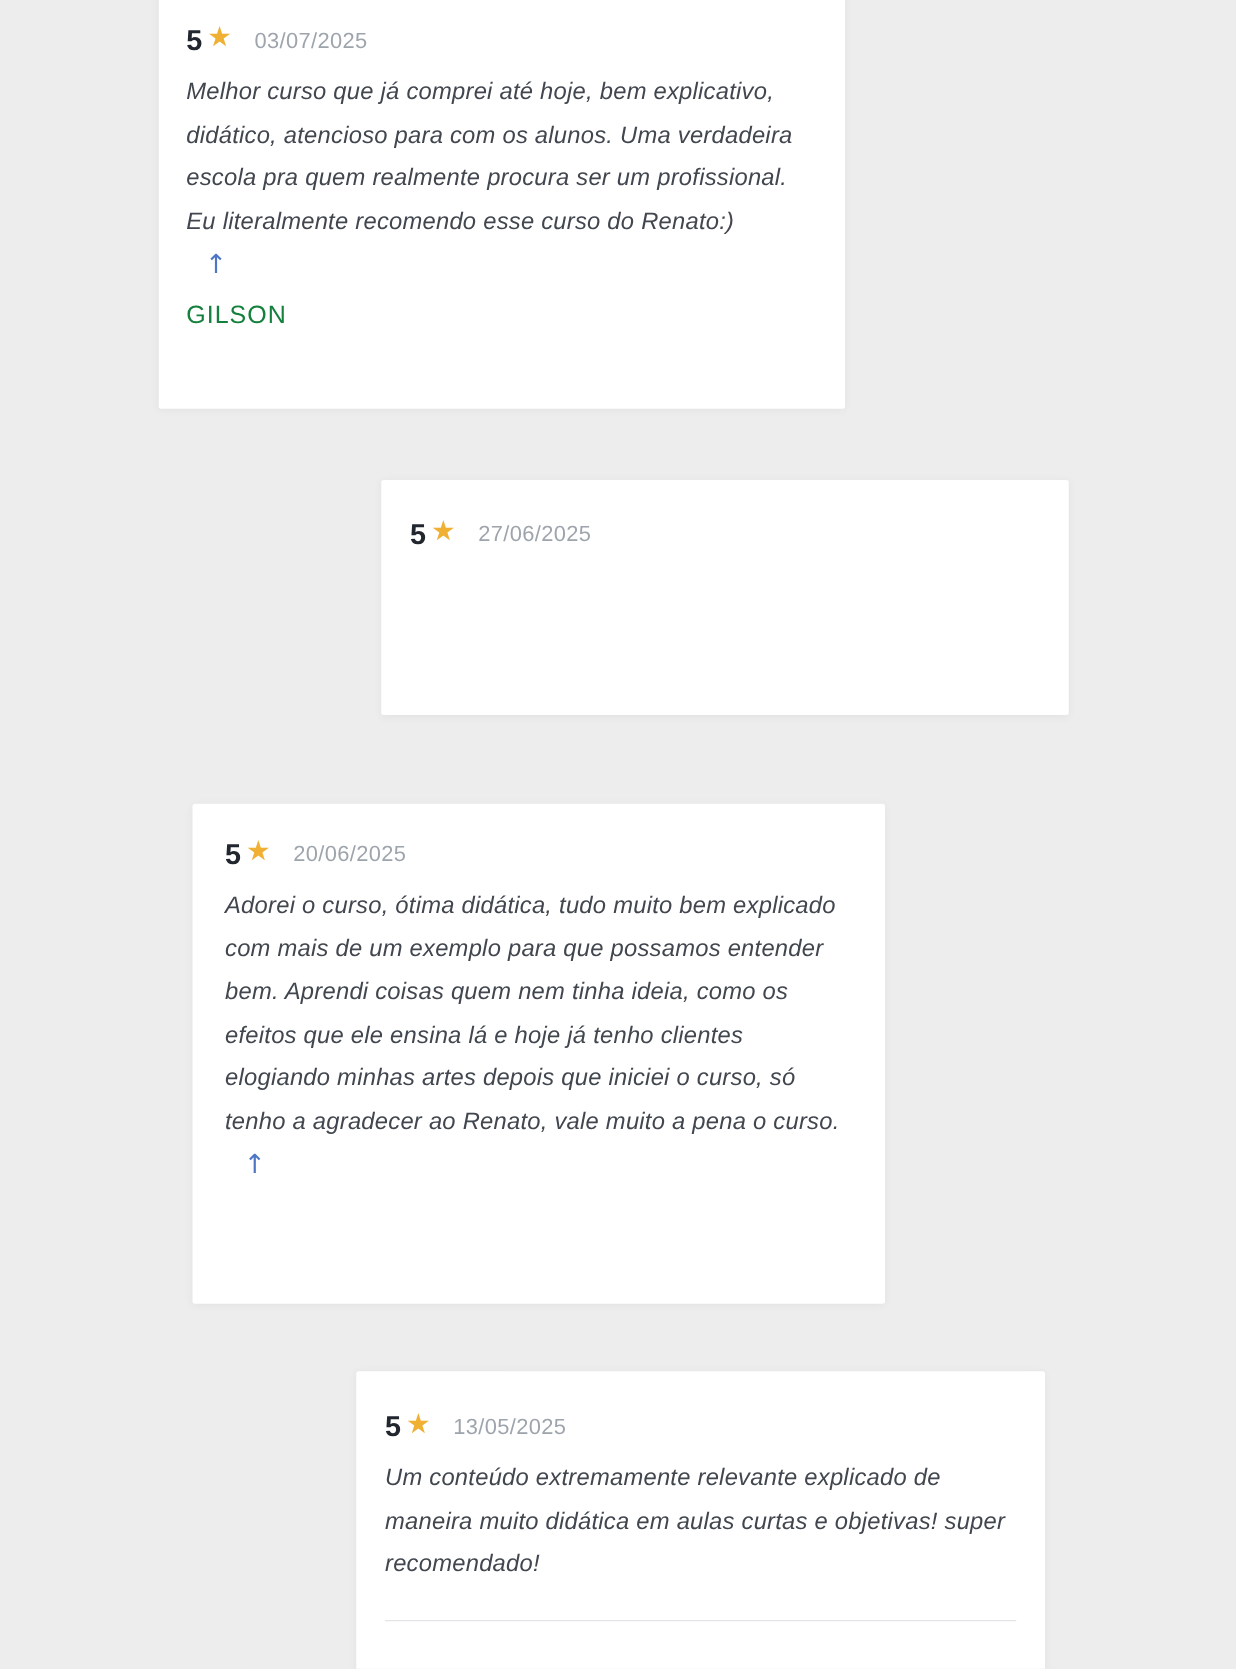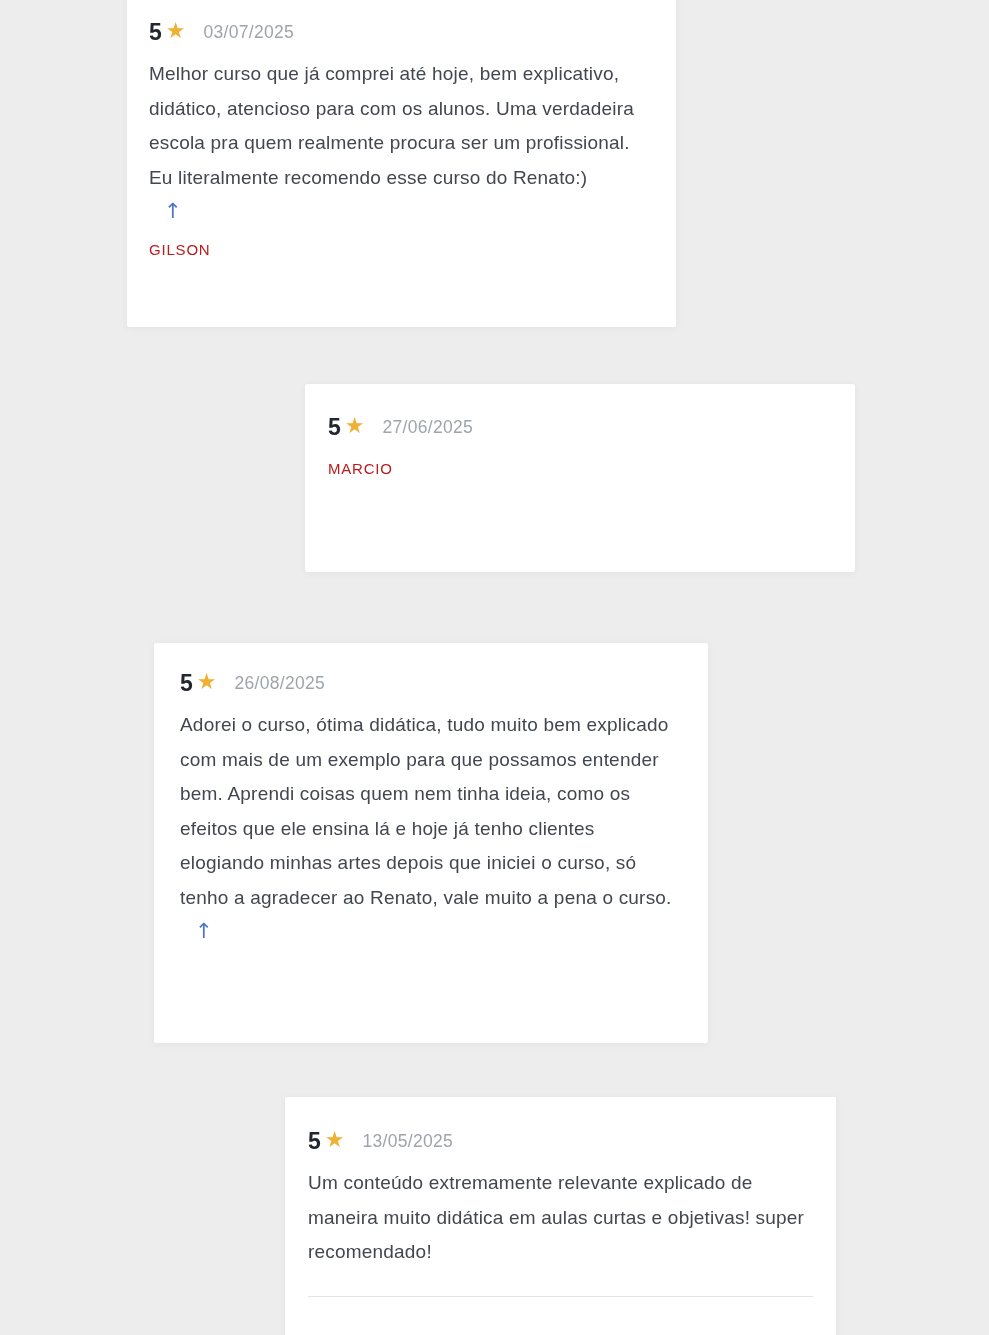--- a/index.html
+++ b/index.html
@@ -52,40 +52,41 @@
     margin-left:18px;
     letter-spacing:0.3px;
     text-align:right;
   }
   .review-text{
     margin:11px 0 0 0;
     font-size:19px;
     line-height:34.5px;
     color:#42474F;
     letter-spacing:0.2px;
+    font-style:italic;
   }
   .collapse-row{
     margin:3px 0 0 15px;
     height:26px;
   }
   .collapse-arrow{
     display:inline-block;
     background:none;
     border:none;
     padding:0;
     font-family:"DejaVu Sans",sans-serif;
     font-size:21px;
     line-height:26px;
     color:#4E76C6;
     cursor:pointer;
   }
   .review-author{
     margin-top:17px;
-    font-size:15px;
-    color:#b91c1c;
+    font-size:20px;
+    color:#15803d;
     letter-spacing:0.8px;
   }
   .card--2 .review-author{margin-top:19px;}
   .card--4 .review-author{margin-top:19px;}
   .card-divider{
     border:none;
     border-top:1px solid #E2E4E8;
     margin:26px 0 0 0;
   }
 </style>
@@ -106,28 +107,27 @@
     </div>
     <div class="review-author">GILSON</div>
   </article>
 
   <article class="card card--2">
     <div class="rating-row">
       <span class="rating-value">5</span>
       <span class="star-icon">★</span>
       <span class="review-date">27/06/2025</span>
     </div>
-    <div class="review-author">MARCIO</div>
   </article>
 
   <article class="card card--3">
     <div class="rating-row">
       <span class="rating-value">5</span>
       <span class="star-icon">★</span>
-      <span class="review-date">26/08/2025</span>
+      <span class="review-date">20/06/2025</span>
     </div>
     <p class="review-text">Adorei o curso, ótima didática, tudo muito bem explicado com mais de um exemplo para que possamos entender bem. Aprendi coisas quem nem tinha ideia, como os efeitos que ele ensina lá e hoje já tenho clientes elogiando minhas artes depois que iniciei o curso, só tenho a agradecer ao Renato, vale muito a pena o curso.</p>
     <div class="collapse-row">
       <button class="collapse-arrow">↑</button>
     </div>
   </article>
 
   <article class="card card--4">
     <div class="rating-row">
       <span class="rating-value">5</span>

